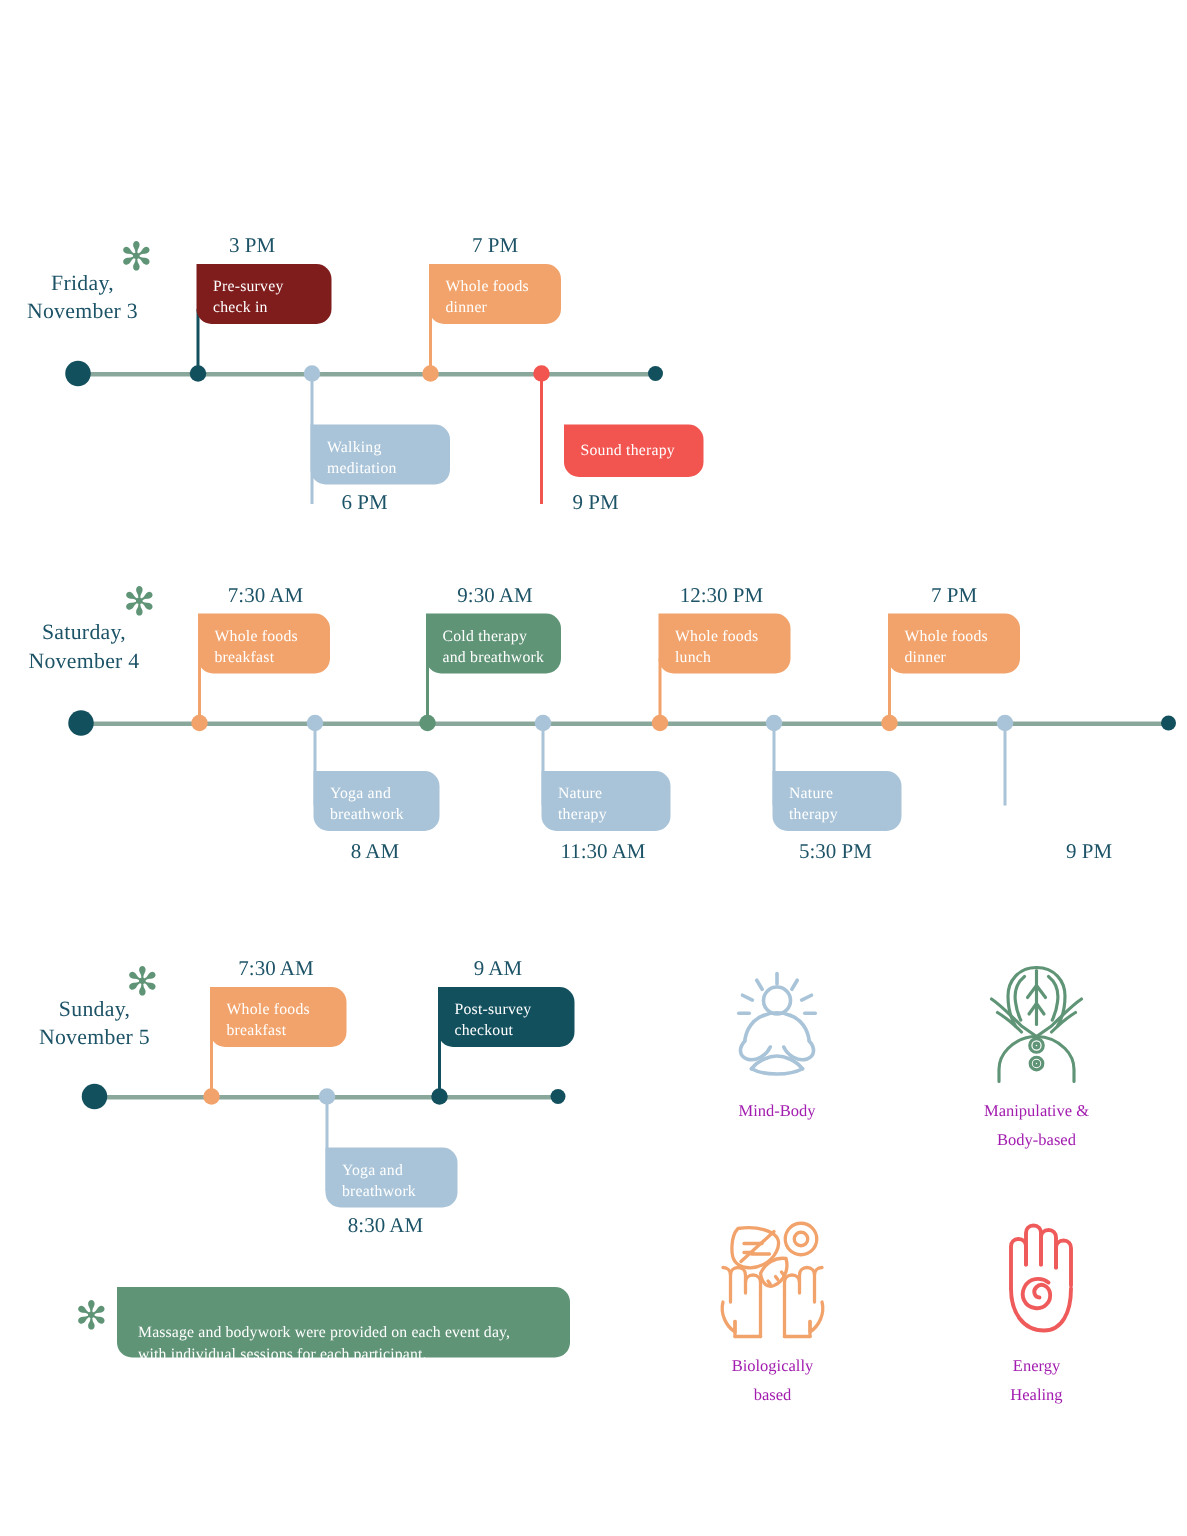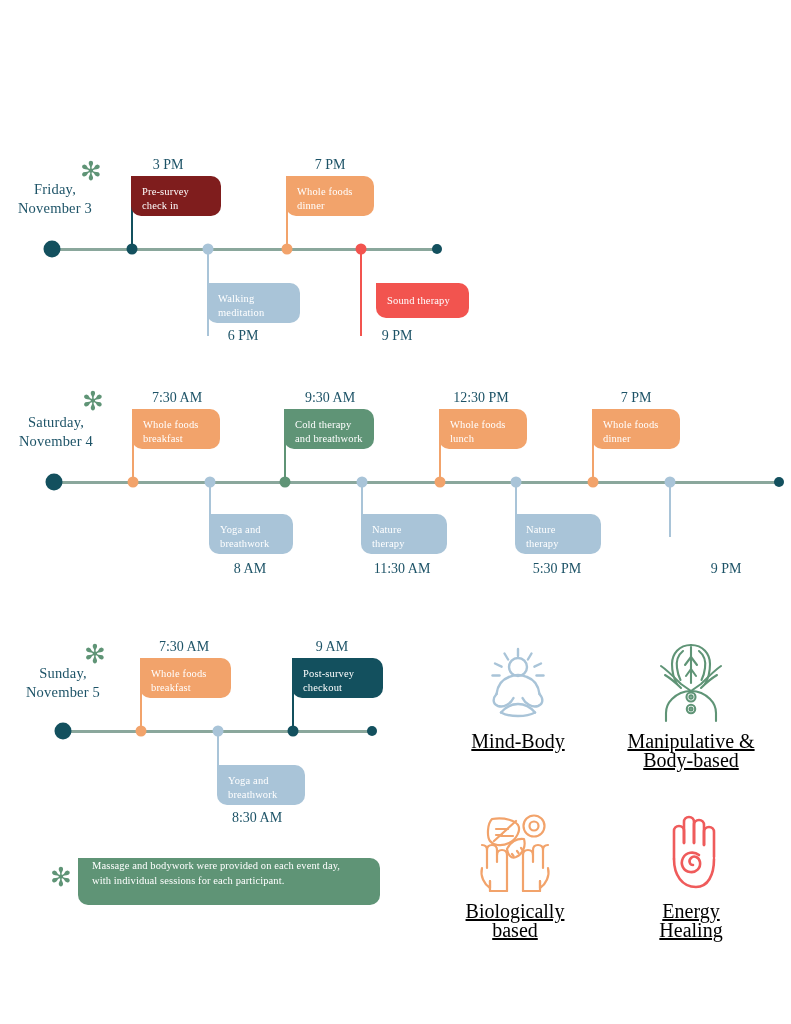--- a/index.html
+++ b/index.html
@@ -93,21 +93,21 @@
   }
 
   
   .footnote {
     position: absolute;
     background: #5f9476;
     color: #ffffff;
     border-radius: 0 10px 10px 10px;
     font-size: 10.5px;
     line-height: 15px;
-    padding: 0 14px;
+    padding: 23px 14px;
     box-sizing: border-box;
     letter-spacing: .1px;
   }
   .footnote-aster {
     position: absolute;
     color: #5f9476;
     font-size: 26px;
     line-height: 1;
     font-family: "Liberation Sans", sans-serif;
   }
@@ -118,25 +118,24 @@
     width: 150px;
     text-align: center;
   }
   .modality .glyph {
     height: 86px;
     display: flex;
     align-items: center;
     justify-content: center;
   }
   .modality .mlabel {
-    color: #000000;
-    font-size: 20px;
+    color: #a21caf;
+    font-size: 11px;
     line-height: 19px;
     margin-top: 6px;
-    text-decoration: underline;
   }
 </style>
 </head>
 <body>
 
 <div class="stage">
 
   <div class="timeline" style="left:0;top:150px;width:791px;height:200px;">
     <div class="asterisk" style="left:80px;top:8px;">✻</div>
     <div class="daylabel" style="left:0;top:30px;width:110px;">

